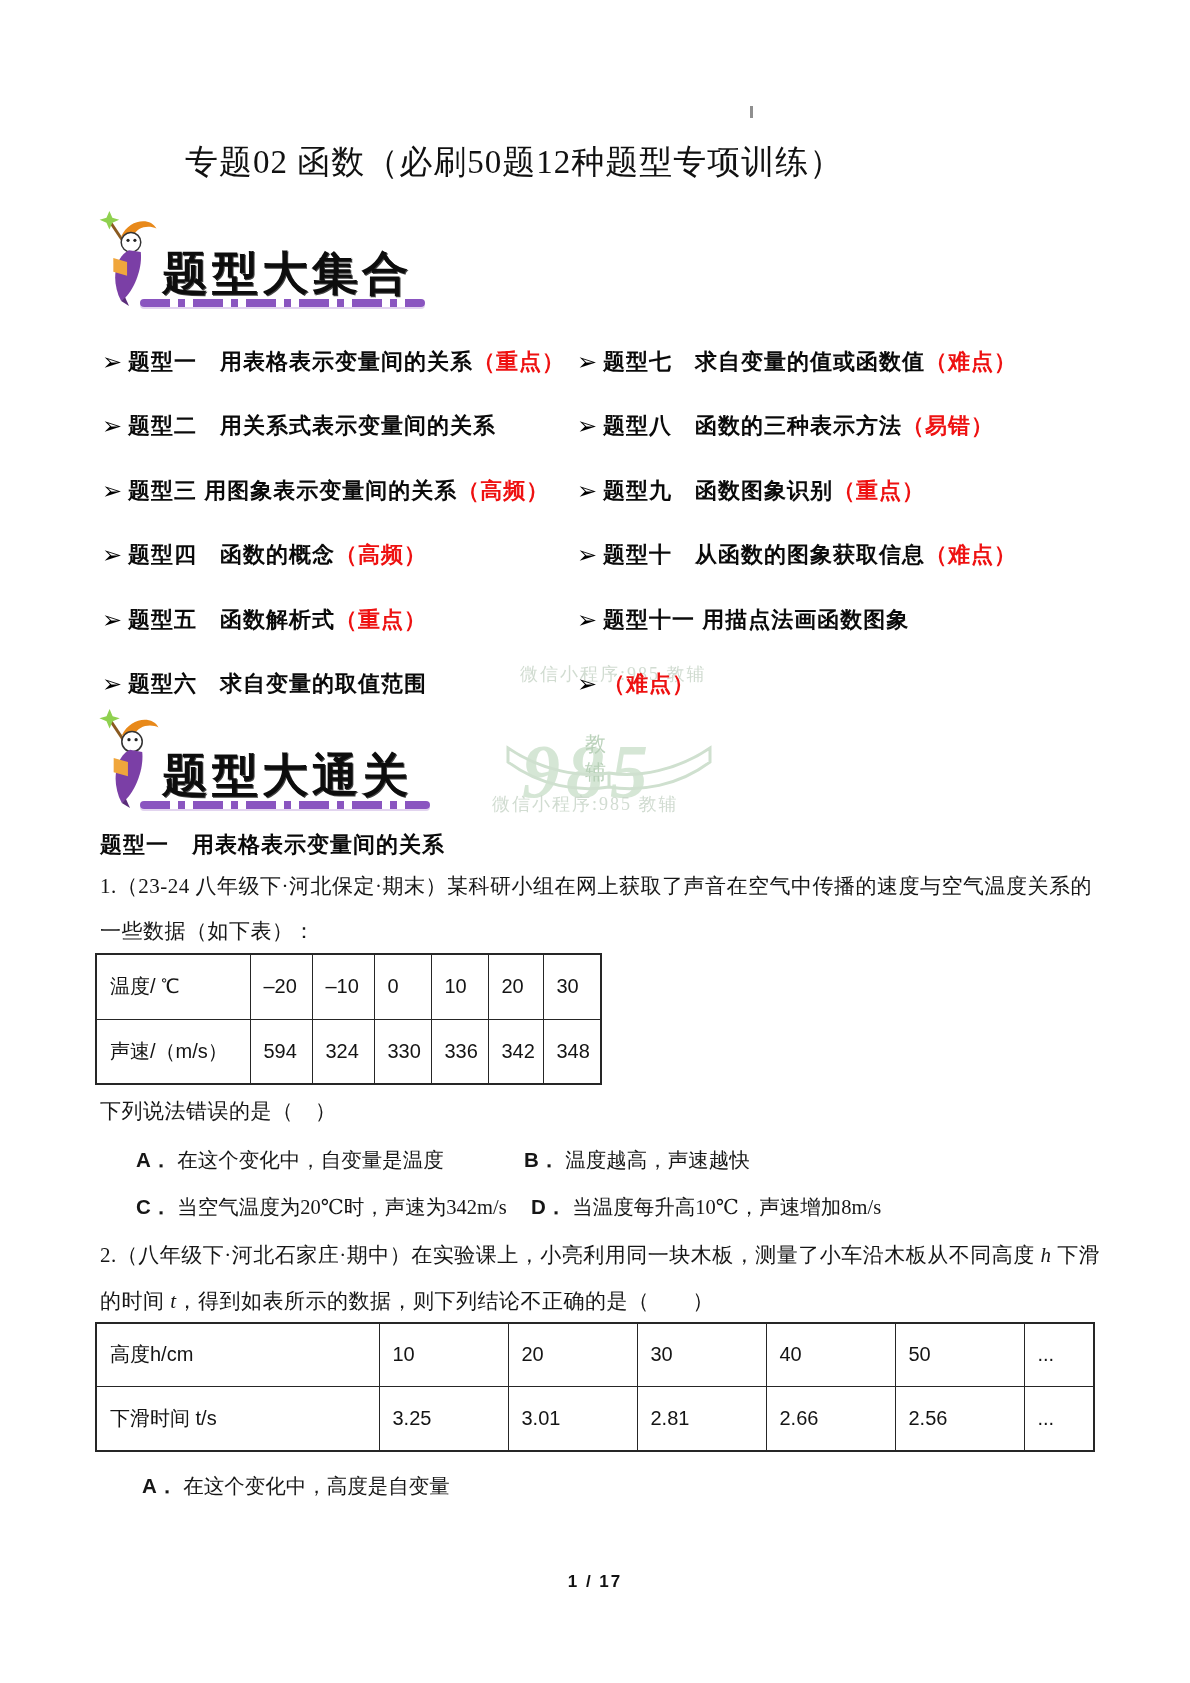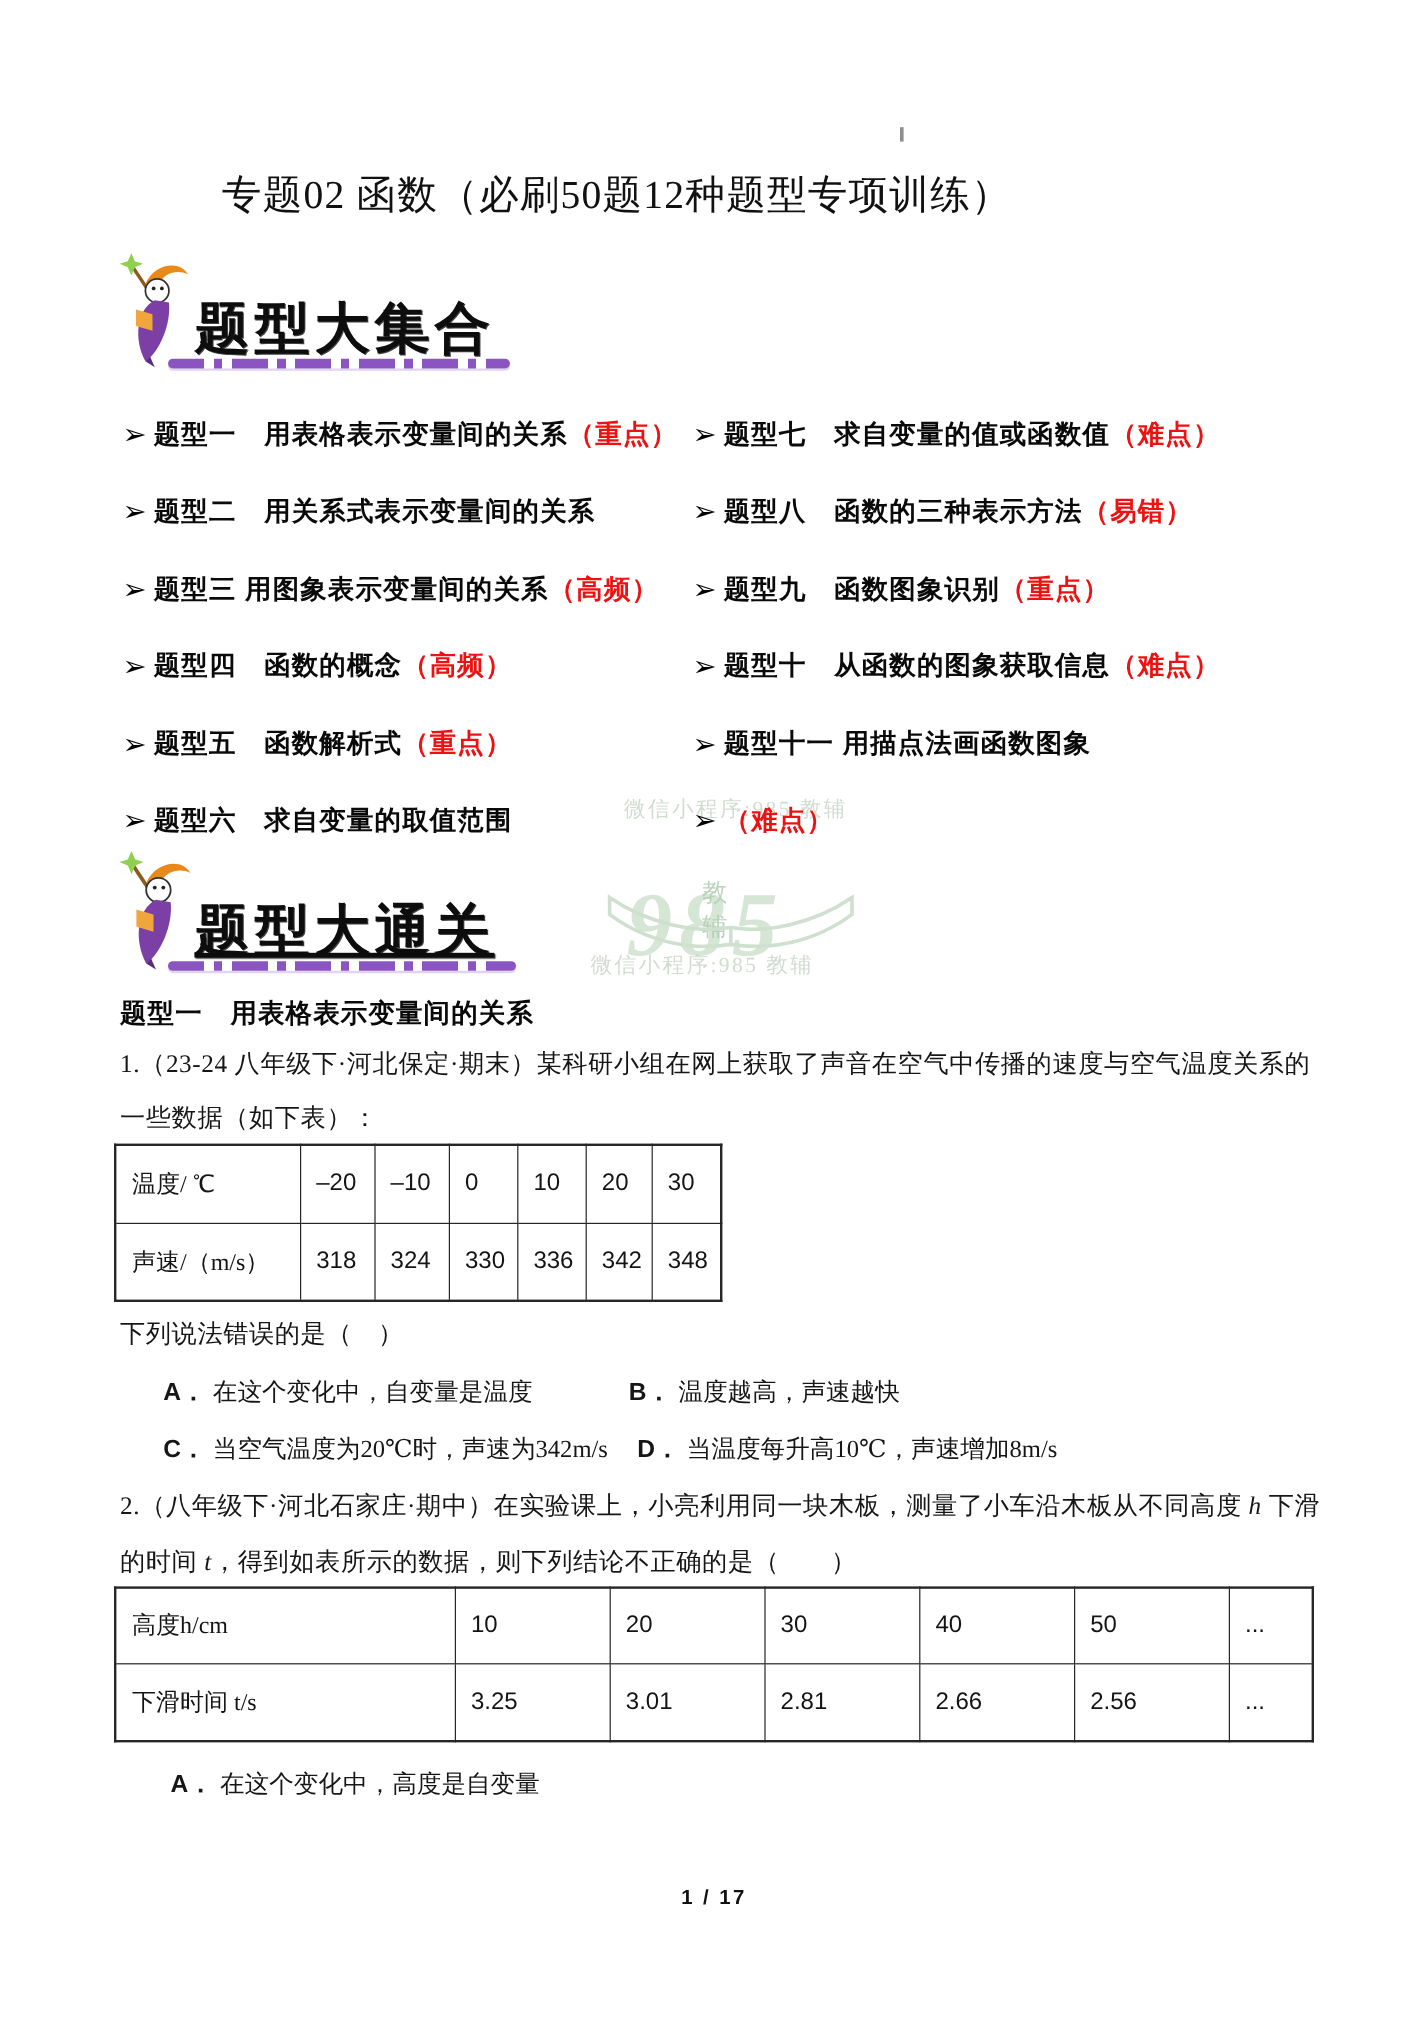--- a/index.html
+++ b/index.html
@@ -54,21 +54,21 @@
   .body-line{font-size:21px;white-space:nowrap;letter-spacing:.5px;color:#161616;}
   .var{font-style:italic;font-family:"Liberation Serif",serif;}
   
   table.dtable{border-collapse:collapse;table-layout:fixed;z-index:1;
     font-family:"Liberation Sans","DejaVu Sans",sans-serif;}
   table.dtable td{
     border:1.6px solid #262626;font-size:20px;color:#141414;
     vertical-align:middle;padding:0 0 0 13px;overflow:hidden;white-space:nowrap;
   }
   table.dtable{border:2.5px solid #262626;}
-  td.hcell{font-family:Liberation Serif, serif;}
+  td.hcell{font-family:Liberation Sans, sans-serif;}
   
   .option{font-size:20.5px;white-space:nowrap;color:#161616;}
   .opt-label{font-family:"Liberation Sans","DejaVu Sans",sans-serif;font-weight:600;margin-right:6px;}
   
   .page-num{
     top:1572px;left:0;width:1190px;text-align:center;
     font-family:"Liberation Sans","DejaVu Sans",sans-serif;
     font-size:17px;font-weight:700;color:#111;letter-spacing:2px;
   }
 </style>
@@ -173,21 +173,21 @@
       <line x1="10" y1="14" x2="26" y2="38" stroke="#8a5a20" stroke-width="3"></line>
       <path d="M10 4 L13 11 L20 13 L13 16 L10 23 L7 16 L0 13 L7 11 Z" fill="#8fd14f"></path>
       <path d="M22 30 C30 12, 52 10, 58 22 C50 18, 38 20, 34 30 Z" fill="#e8891a"></path>
       <circle cx="32" cy="36" r="10" fill="#ffffff" stroke="#333" stroke-width="1.5"></circle>
       <circle cx="29" cy="34" r="1.6" fill="#222"></circle>
       <circle cx="36" cy="34" r="1.6" fill="#222"></circle>
       <path d="M30 44 C14 52, 12 78, 22 96 C34 88, 44 64, 42 46 Z" fill="#7b3fa6"></path>
       <path d="M14 52 L28 56 L28 70 L14 66 Z" fill="#f0a63c"></path>
       <path d="M22 96 L30 101 L26 92 Z" fill="#5a2d7a"></path>
     </svg>
-    <div class="banner-text" style="position:absolute;top:42px;left:64px;text-decoration:underline;">题型大通关</div>
+    <div class="banner-text" style="position:absolute;top:42px;left:64px;">题型大通关</div>
     <div class="dashline" style="position:absolute;top:98px;left:42px;width:290px;"></div>
   </div>
 
   <div class="abs section-heading" style="top:830px;left:100px;">题型一　用表格表示变量间的关系</div>
 
   <div class="abs body-line" style="top:872px;left:100px;">1.（23-24 八年级下·河北保定·期末）某科研小组在网上获取了声音在空气中传播的速度与空气温度关系的</div>
   <div class="abs body-line" style="top:917px;left:100px;">一些数据（如下表）：</div>
 
   <table class="abs dtable" style="top:953px;left:95px;width:505px;">
     <colgroup>
@@ -204,21 +204,21 @@
       <td class="hcell">温度/ ℃</td>
       <td>–20</td>
       <td>–10</td>
       <td>0</td>
       <td>10</td>
       <td>20</td>
       <td>30</td>
     </tr>
     <tr style="height:65px;">
       <td class="hcell">声速/（m/s）</td>
-      <td>318</td>
+      <td>594</td>
       <td>324</td>
       <td>330</td>
       <td>336</td>
       <td>342</td>
       <td>348</td>
     </tr>
   </tbody>
     </table>
 
   <div class="abs body-line" style="top:1097px;left:100px;">下列说法错误的是（　）</div>

